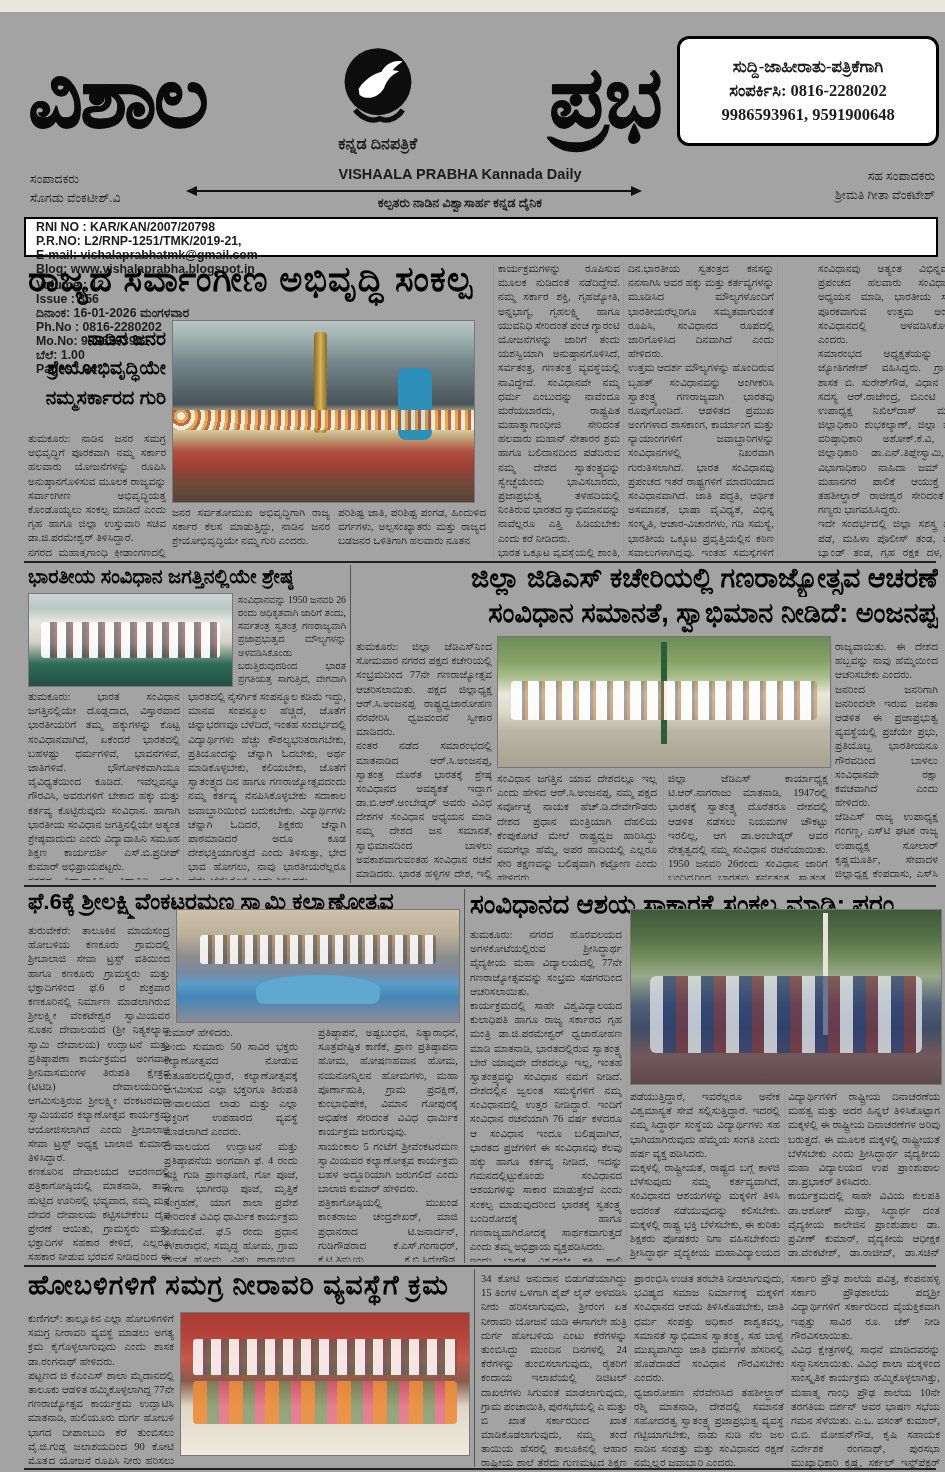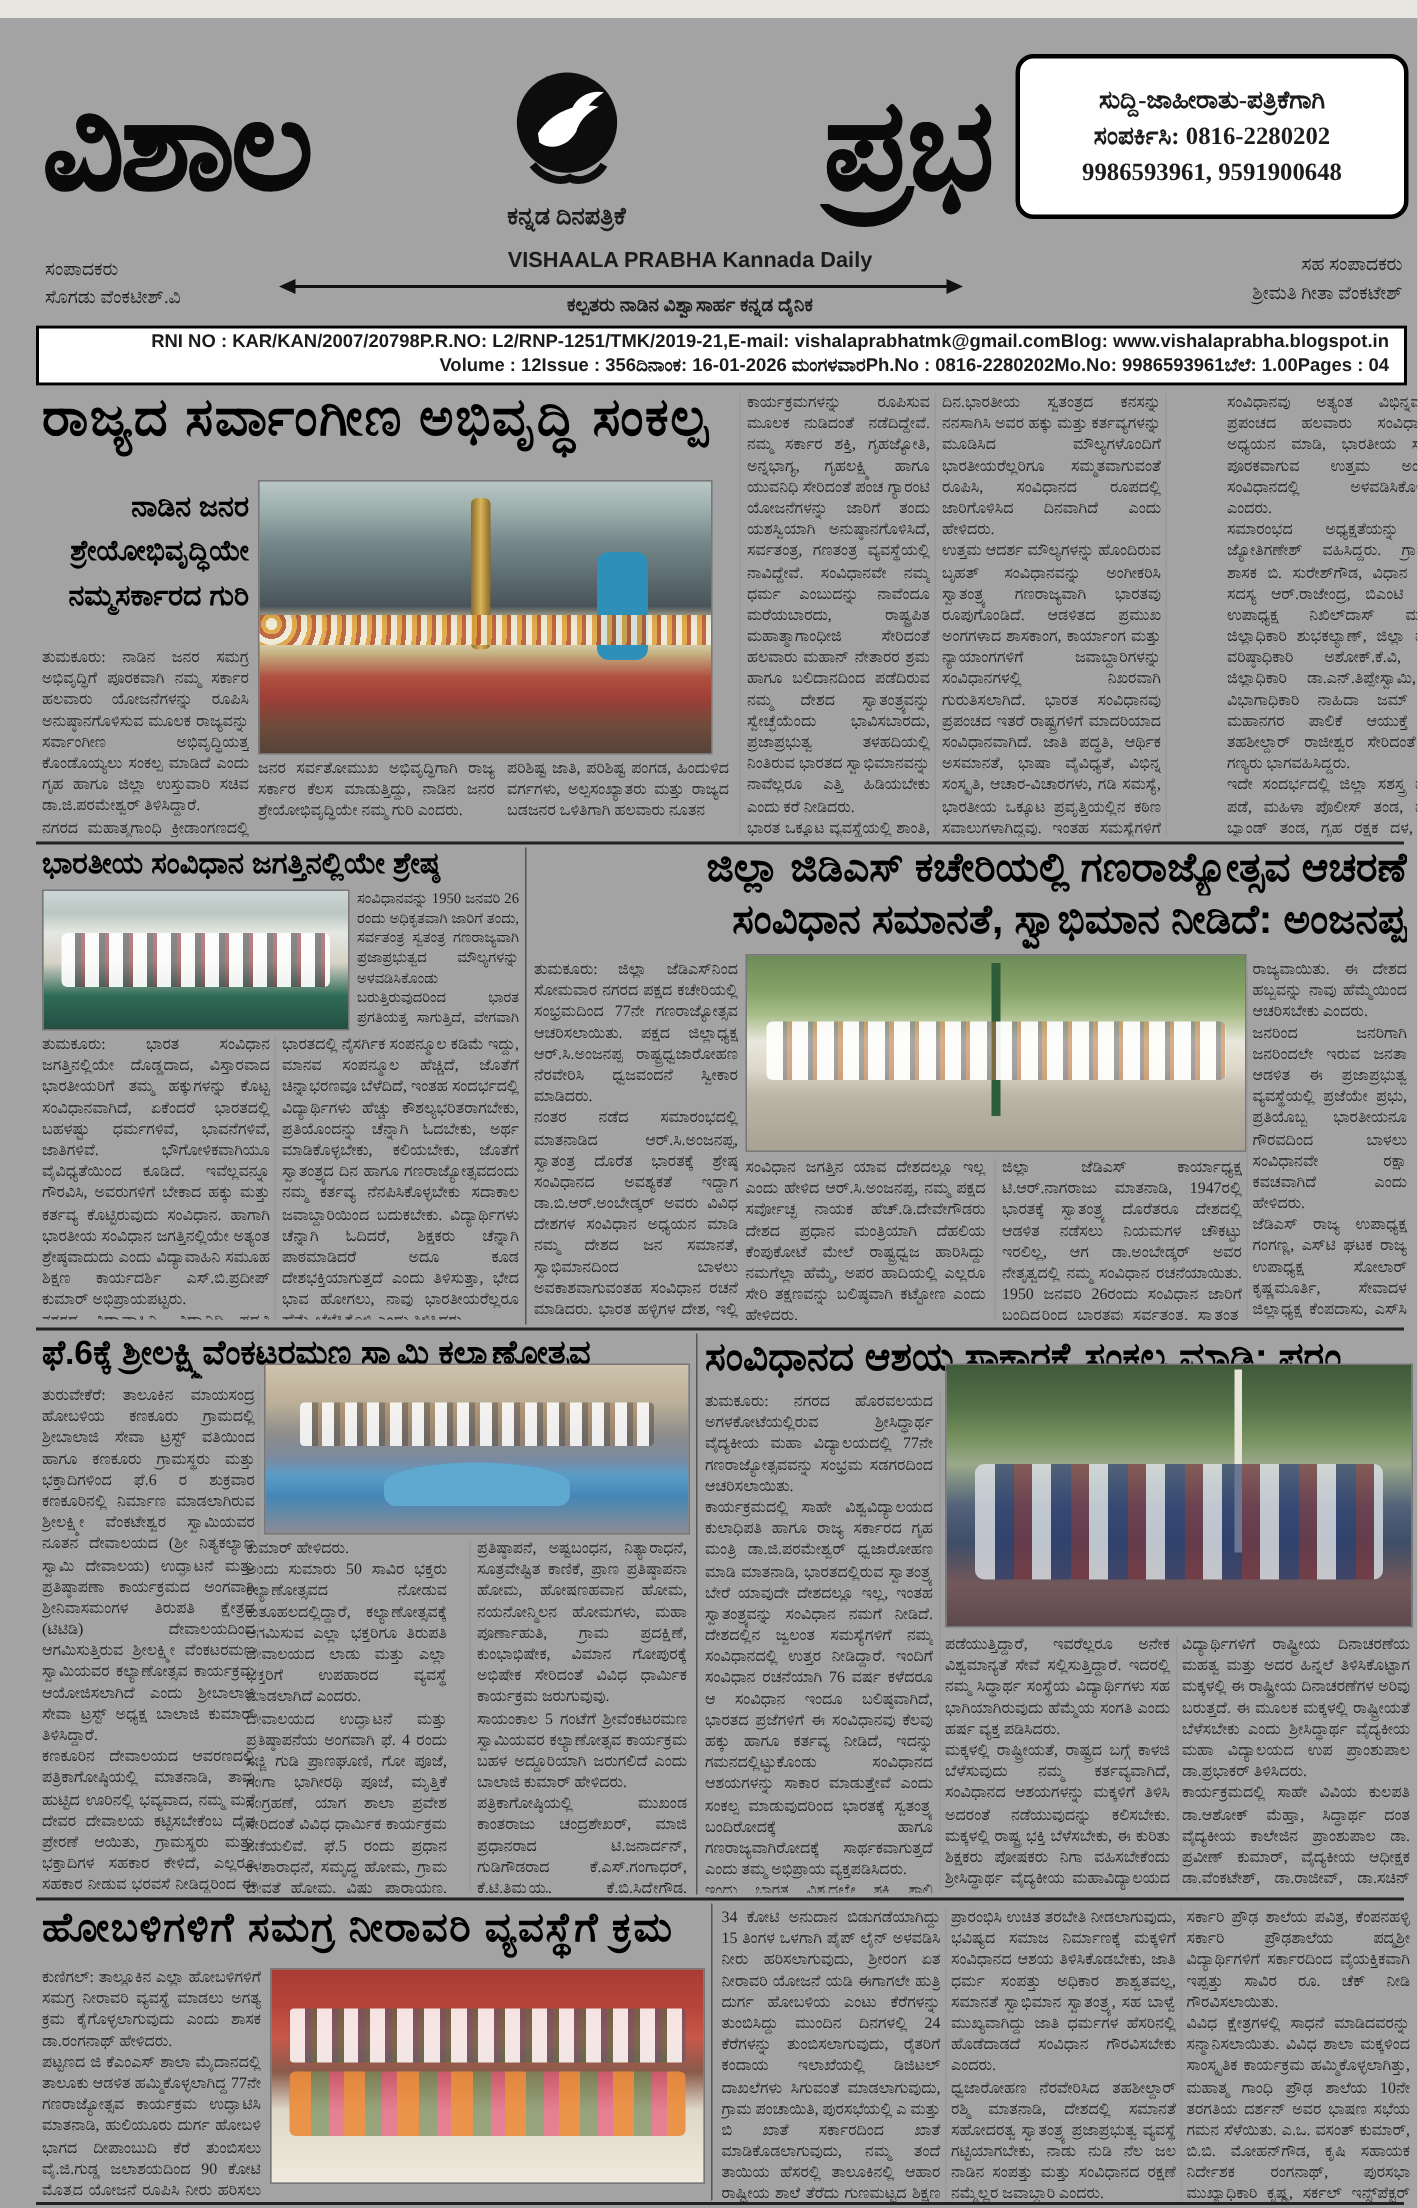--- a/index.html
+++ b/index.html
@@ -31,21 +31,21 @@
   #arrow-line{position:absolute;left:196px;top:178px;width:436px;height:2px;background:#111;}
   #arrow-line:before,#arrow-line:after{content:"";position:absolute;top:-4px;border-top:5px solid transparent;
               border-bottom:5px solid transparent;}
   #arrow-line:before{left:-10px;border-right:11px solid #111;}
   #arrow-line:after{right:-10px;border-left:11px solid #111;}
   #center-tag{position:absolute;left:240px;top:184px;width:440px;text-align:center;
               font-size:12.5px;font-weight:bold;}
   
   #info-bar{position:absolute;left:24px;top:205px;width:910px;height:36px;border:2px solid #000;
             background:#fff;font-family:"Liberation Sans",sans-serif;font-weight:bold;font-size:12.3px;}
-  .info-row{display:flex;justify-content:flex-end;padding:1px 10px;}
+  .info-row{display:flex;justify-content:flex-end;padding:1px 10px;flex-direction:column;}
 </style>
 </head>
 <body>
 
 <div id="page">
 
   <div id="mast-row">
     <span class="mast-word">ವಿಶಾಲ</span>
     <span id="logo-block">
       <svg id="logo-circle" viewBox="0 0 100 100">

